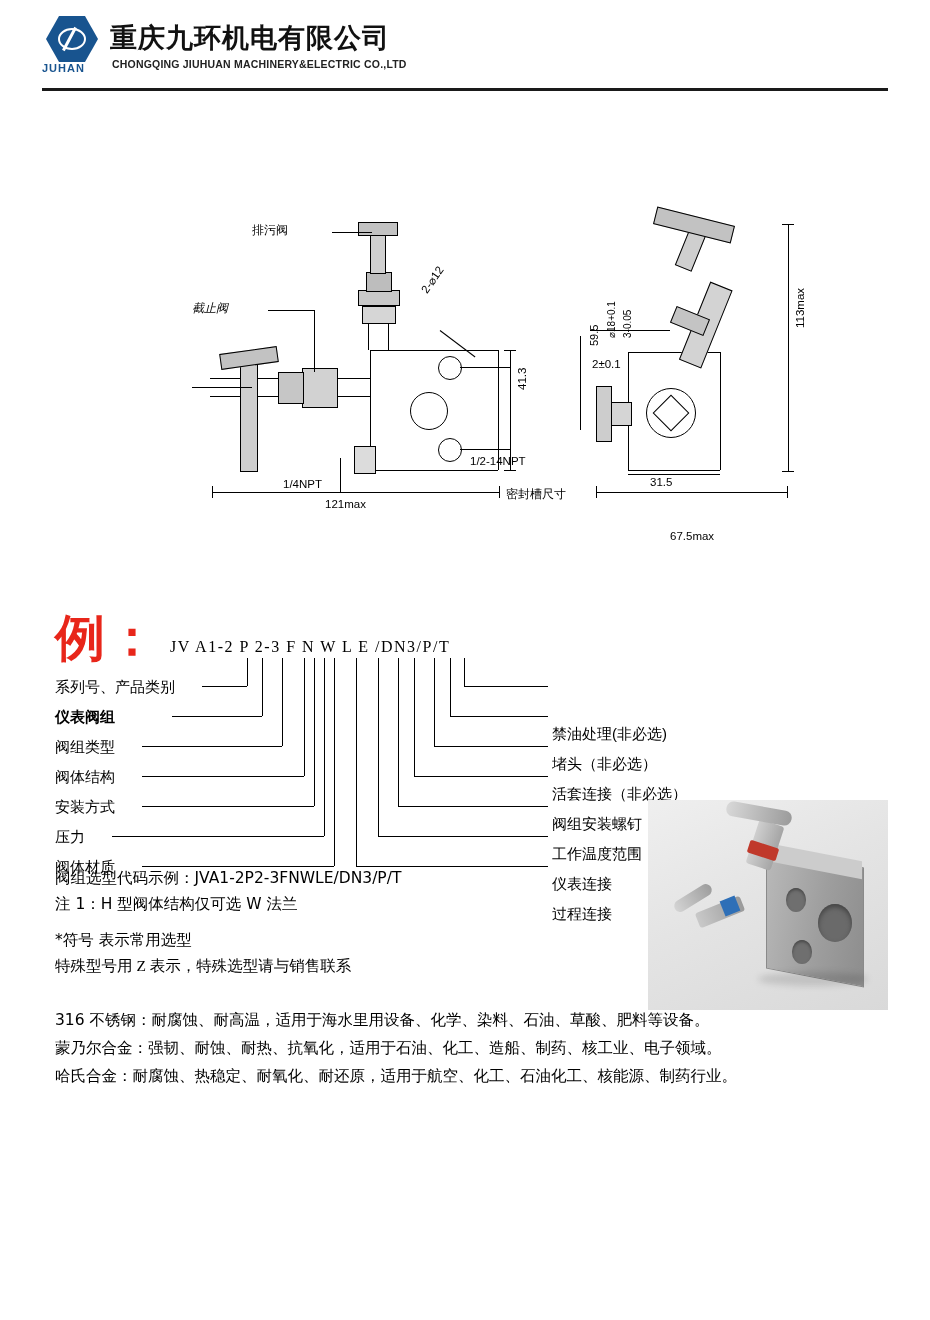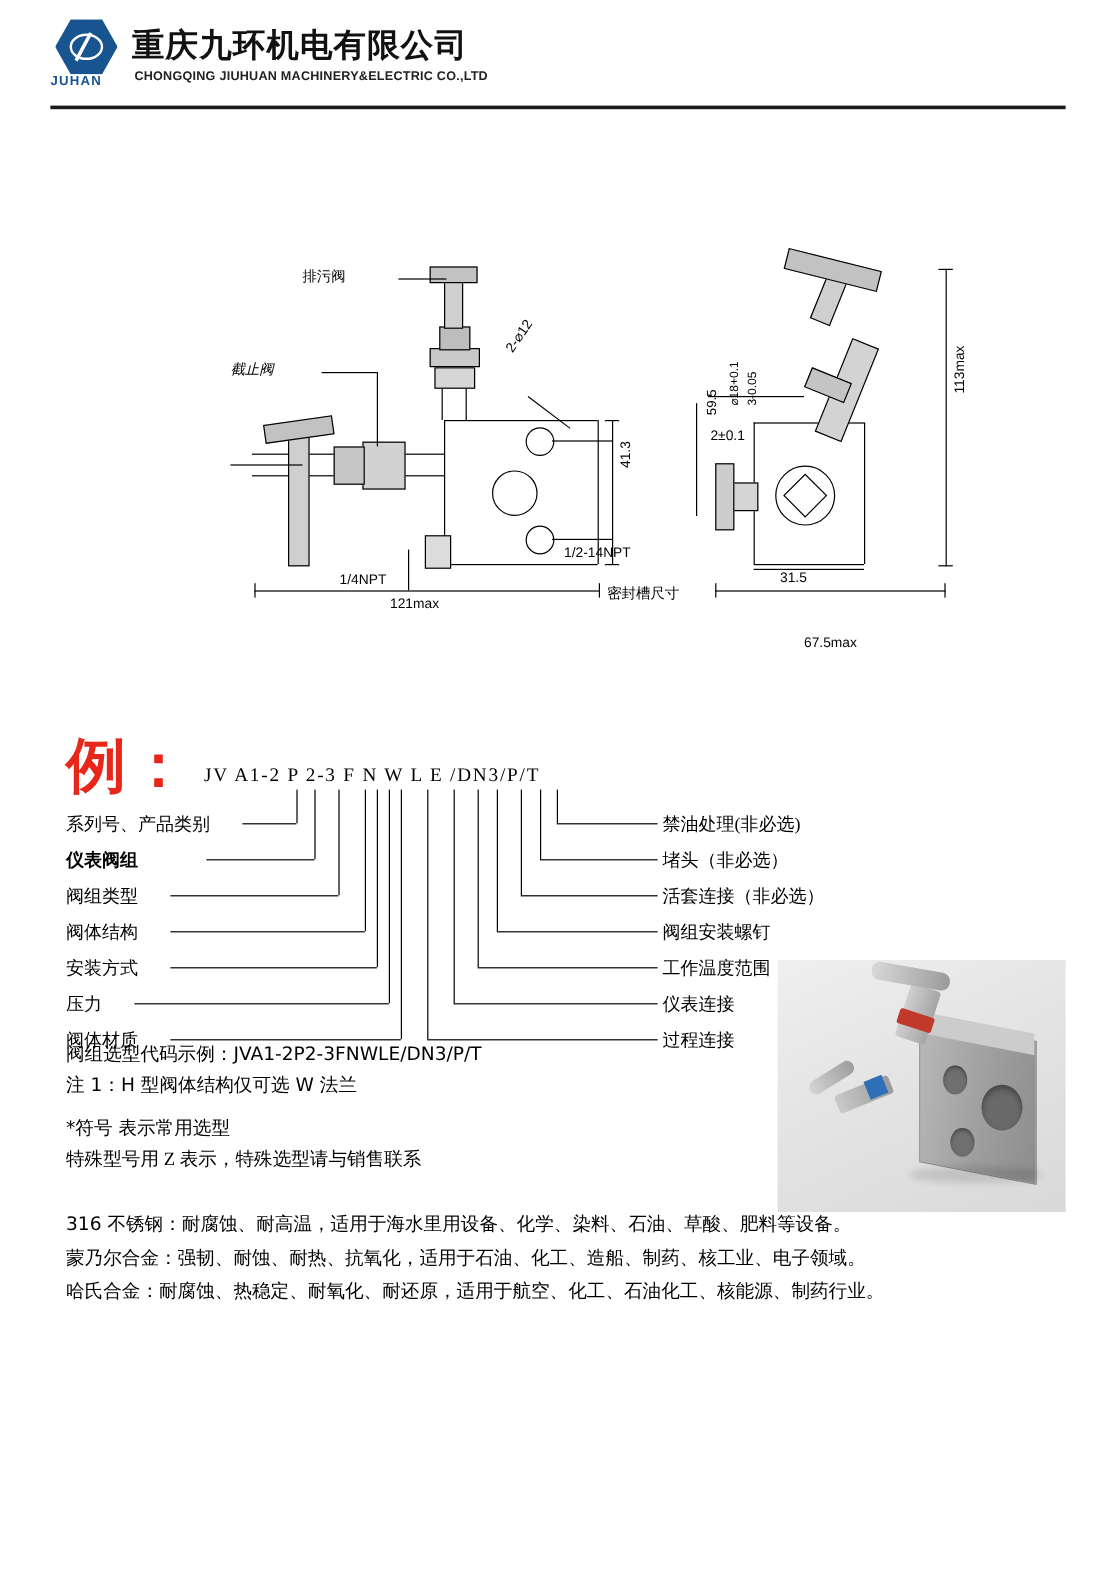--- a/index.html
+++ b/index.html
@@ -75,21 +75,21 @@
   }
   .code-line{
     position:absolute;left:170px;top:638px;
     font-family:"Liberation Serif", serif;
     font-size:16px;letter-spacing:1.5px;white-space:nowrap;
   }
   .legend-left{
     position:absolute;font-family:"DejaVu Sans", sans-serif;font-size:15px;white-space:nowrap;
   }
   .legend-right{
-    position:absolute;font-family:Liberation Serif, serif;font-size:15px;white-space:nowrap;
+    position:absolute;font-family:Liberation Sans, sans-serif;font-size:15px;white-space:nowrap;margin-top:47px;
   }
 
   
   .note{
     position:absolute;font-family:"DejaVu Sans", sans-serif;font-size:15.5px;color:#000;
     white-space:nowrap;
   }
   .para{
     position:absolute;font-family:"DejaVu Sans", sans-serif;font-size:15.5px;color:#000;
     white-space:nowrap;

